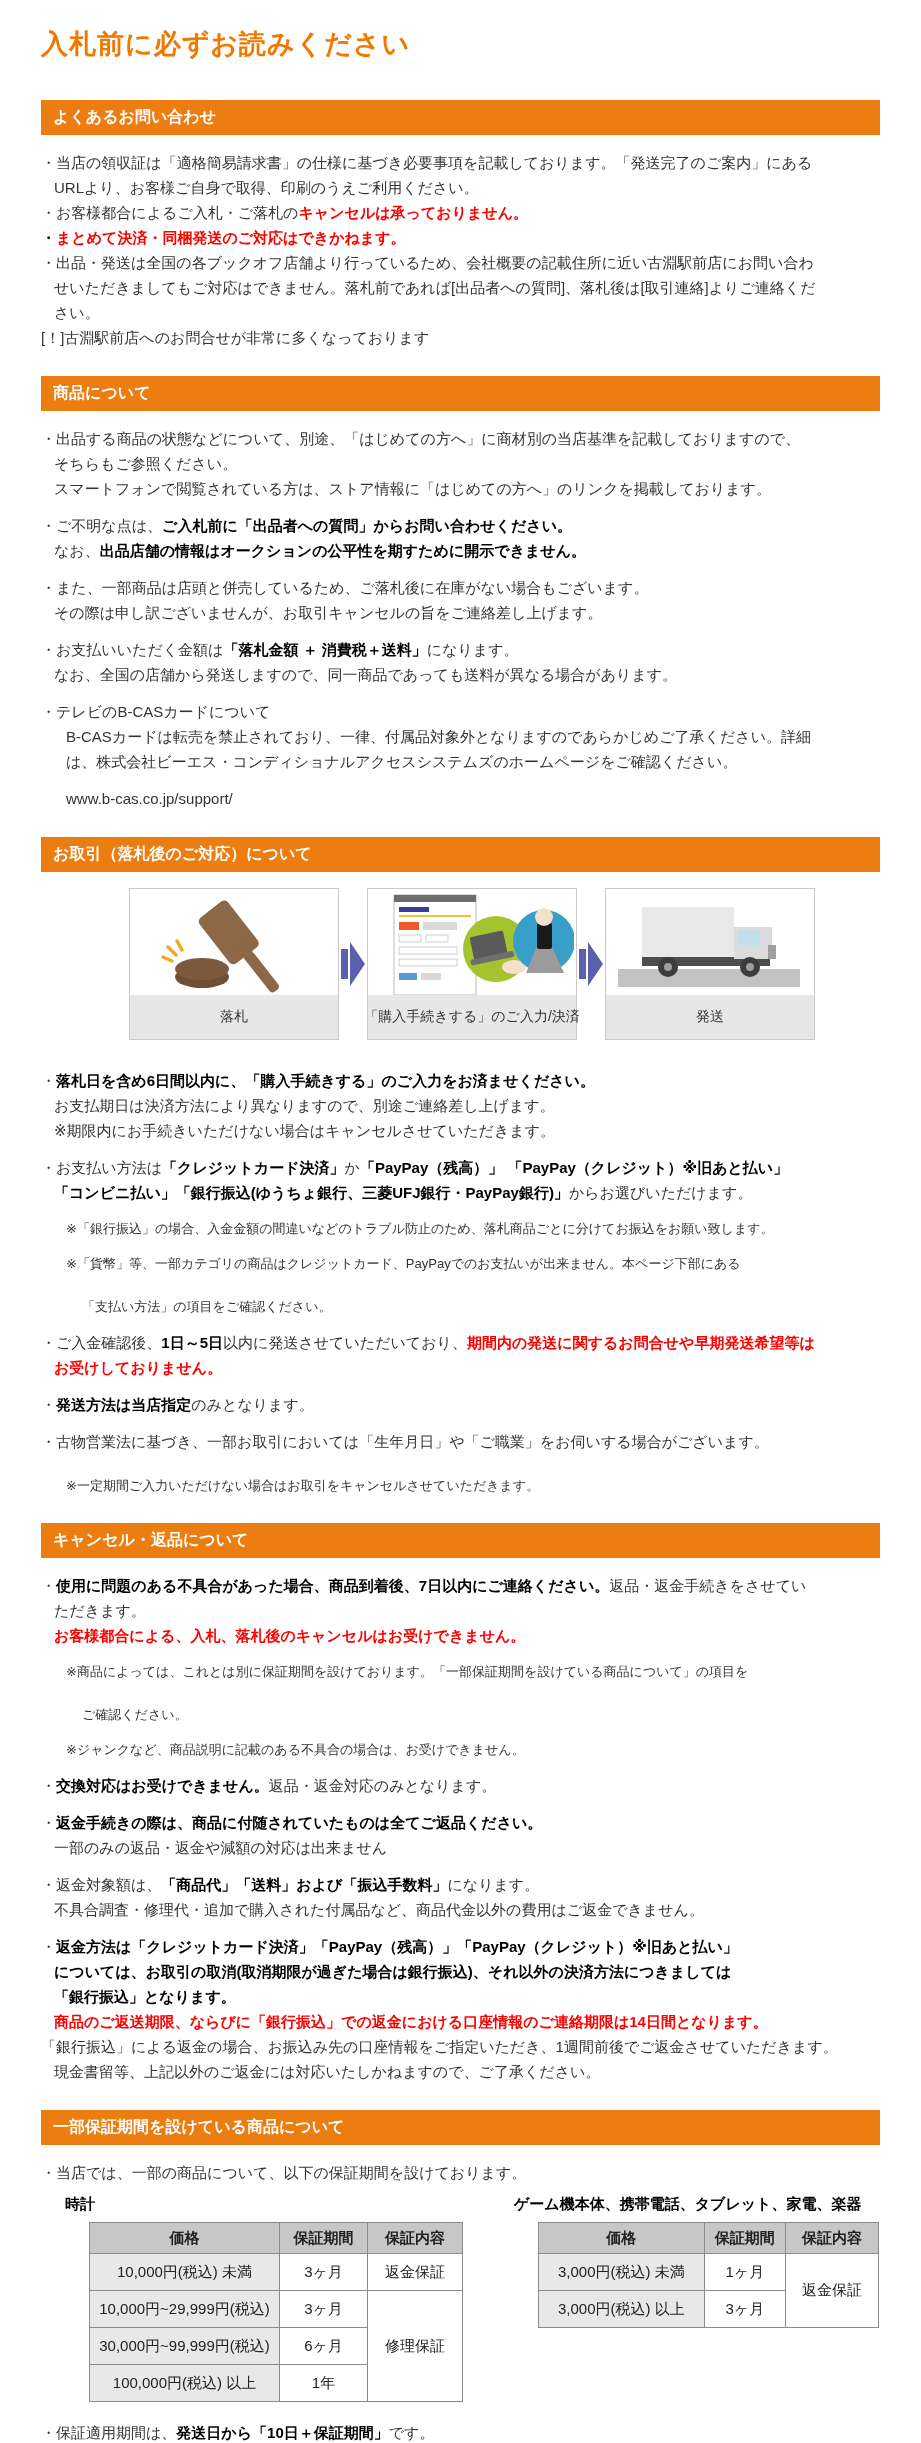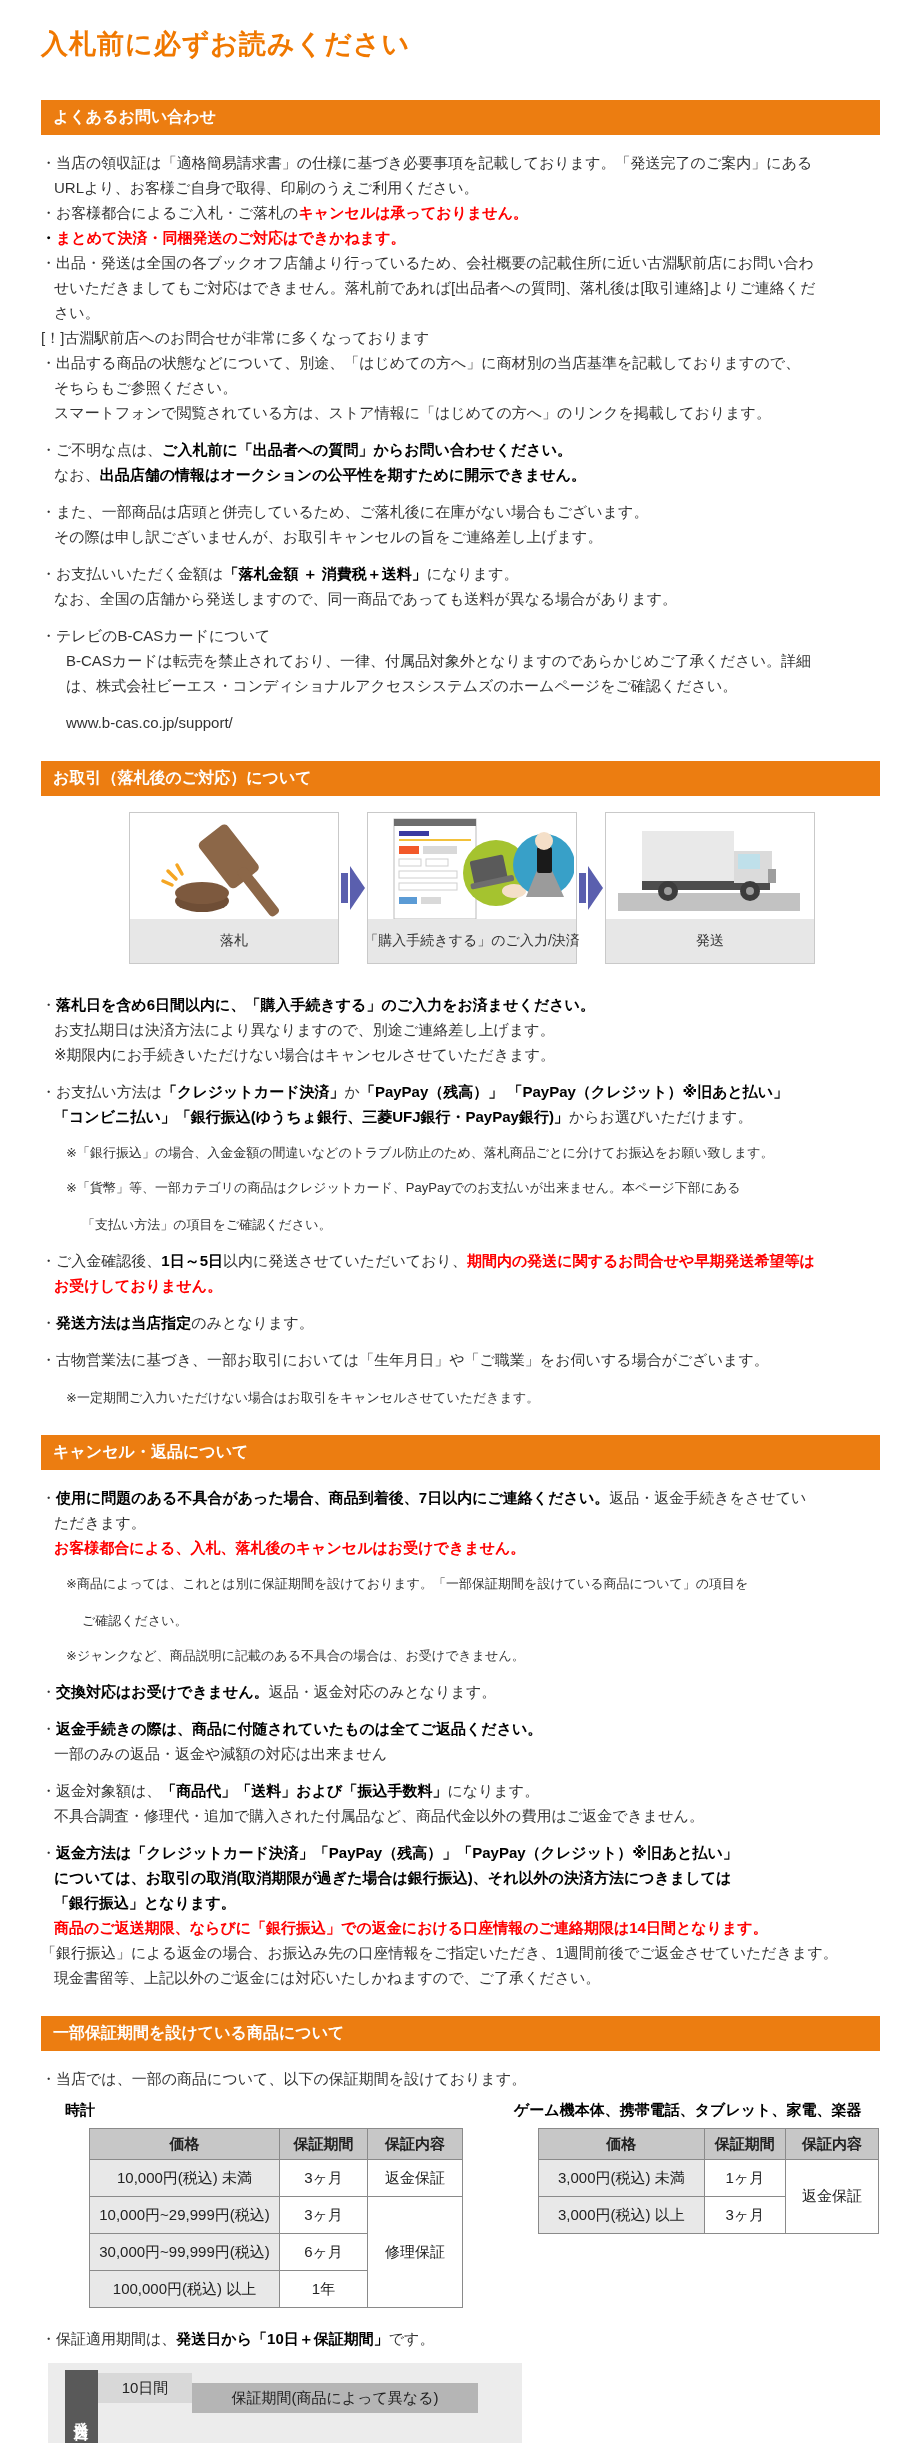--- a/index.html
+++ b/index.html
@@ -2,21 +2,21 @@
 <html><head>
 <meta charset="utf-8">
 <style>
   html,body{margin:0;padding:0;background:#fff;}
   body{width:921px;font-family:"Liberation Sans","DejaVu Sans",sans-serif;color:#333;}
   .page{padding:26px 41px 30px 41px;box-sizing:border-box;width:921px;}
   .title{font-size:27px;font-weight:bold;color:#F07800;margin:0 0 8px 0;letter-spacing:1px;}
   .bar{background:#EC7D11;color:#fff;font-weight:bold;font-size:16px;padding:7px 12px;margin:26px 0 15px 0;}
   section:first-of-type .bar{margin-top:38px;}
   .line{font-size:15px;line-height:25px;color:#333;}
-  .line.note{font-size:13px;line-height:23px;margin-top:14px;}
+  .line.note{font-size:13px;line-height:23px;margin-top:20px;}
   .line .b{font-weight:bold;color:#000;}
   .line .rb{font-weight:bold;color:#FF0000;}
   .line.i1{margin-left:13px;}
   .line.i2{margin-left:25px;}
   .line.i3{margin-left:41px;}
   .line.gap{margin-top:12px;}
   
   .flow{display:flex;align-items:center;margin:16px 0 28px 88px;}
   .panel{width:208px;border:1px solid #c9c9c9;background:#fff;flex:none;}
   .panel-img{height:106px;position:relative;overflow:hidden;}
@@ -55,20 +55,21 @@
         <div class="line"><span>・お客様都合によるご入札・ご落札の</span><span class="rb">キャンセルは承っておりません。</span></div>
         <div class="line"><span class="b">・</span><span class="rb">まとめて決済・同梱発送のご対応はできかねます。</span></div>
         <div class="line"><span>・出品・発送は全国の各ブックオフ店舗より行っているため、会社概要の記載住所に近い古淵駅前店にお問い合わ</span></div>
         <div class="line i1"><span>せいただきましてもご対応はできません。落札前であれば[出品者への質問]、落札後は[取引連絡]よりご連絡くだ</span></div>
         <div class="line i1"><span>さい。</span></div>
         <div class="line"><span>[！]古淵駅前店へのお問合せが非常に多くなっております</span></div>
       </div>
   </section>
 
   <section>
+    <div class="bar">商品について</div>
     <div>
         <div class="line"><span>・出品する商品の状態などについて、別途、「はじめての方へ」に商材別の当店基準を記載しておりますので、</span></div>
         <div class="line i1"><span>そちらもご参照ください。</span></div>
         <div class="line i1"><span>スマートフォンで閲覧されている方は、ストア情報に「はじめての方へ」のリンクを掲載しております。</span></div>
         <div class="line gap"><span>・ご不明な点は、</span><span class="b">ご入札前に「出品者への質問」からお問い合わせください。</span></div>
         <div class="line i1"><span>なお、</span><span class="b">出品店舗の情報はオークションの公平性を期すために開示できません。</span></div>
         <div class="line gap"><span>・また、一部商品は店頭と併売しているため、ご落札後に在庫がない場合もございます。</span></div>
         <div class="line i1"><span>その際は申し訳ございませんが、お取引キャンセルの旨をご連絡差し上げます。</span></div>
         <div class="line gap"><span>・お支払いいただく金額は</span><span class="b">「落札金額 ＋ 消費税＋送料」</span><span>になります。</span></div>
         <div class="line i1"><span>なお、全国の店舗から発送しますので、同一商品であっても送料が異なる場合があります。</span></div>

